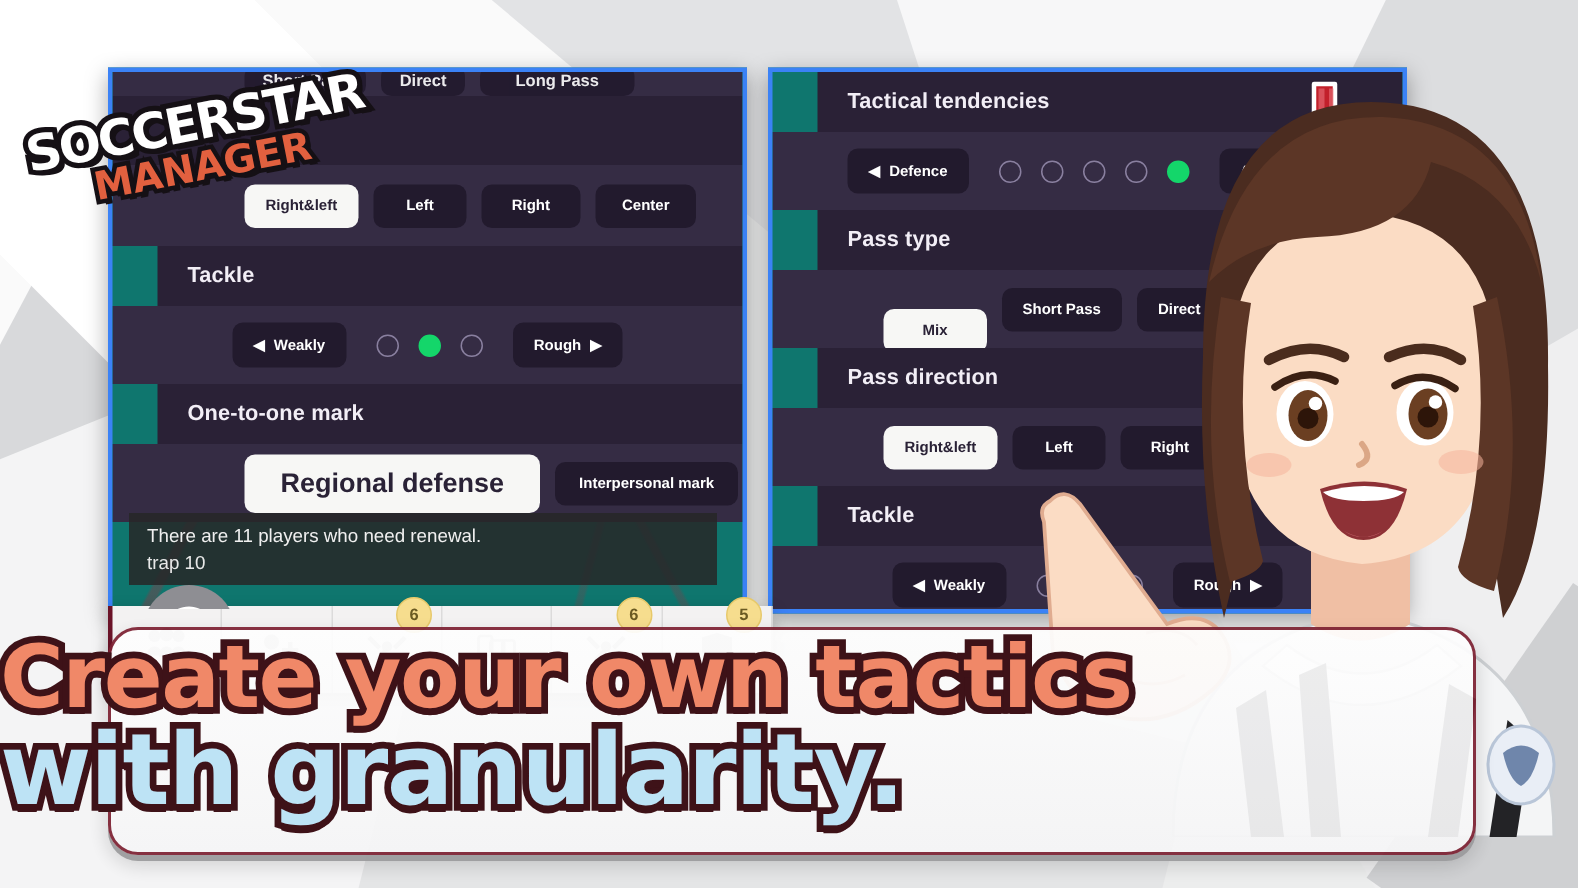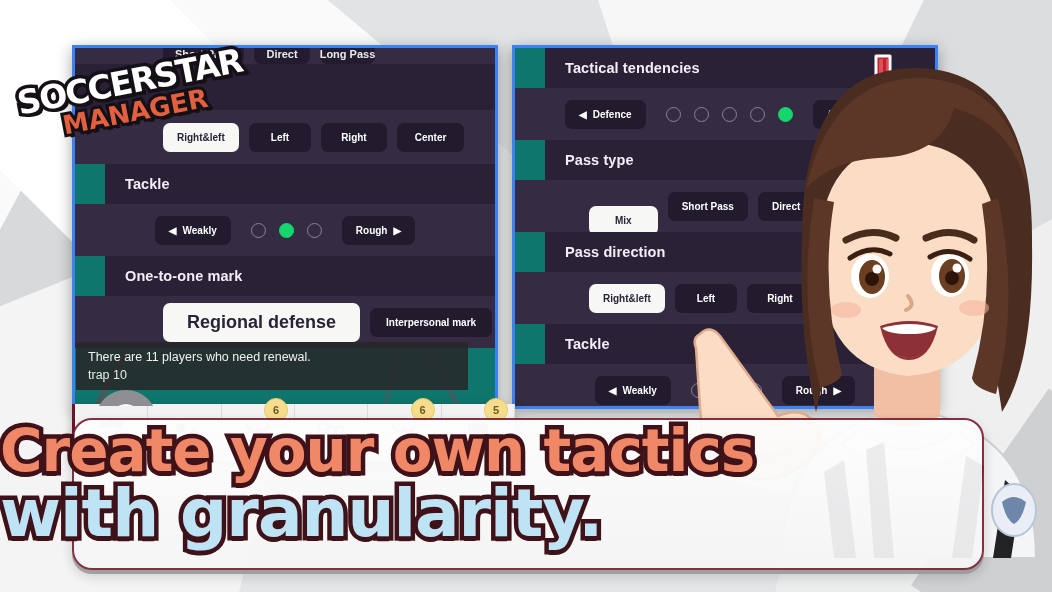--- a/index.html
+++ b/index.html
@@ -74,21 +74,21 @@
        border:1.6px solid #8a80a0;box-sizing:border-box;}
   .dot.on{background:#14d66a;border-color:#14d66a;}
 
   
   .cue-arrow{
     position:absolute;right:30px;top:6px;width:44px;height:52px;z-index:6;
   }
 
   
   .toast{
-    position:absolute;left:1px;top:294px;width:392px;z-index:7;
+    position:absolute;left:11px;top:294px;width:392px;z-index:7;
     background:rgba(38,38,40,.86);color:#f0f0f0;font-size:12.5px;
     padding:6px 12px;box-sizing:border-box;line-height:1.45;
   }
   .toast .l2{opacity:.96;white-space:nowrap;overflow:hidden;}
 
   .msgr{
     position:absolute;left:20px;top:342px;width:62px;height:62px;z-index:8;
     border-radius:50%;background:#8e8e93;display:flex;align-items:center;
     justify-content:center;
   }
@@ -179,21 +179,21 @@
       <div class="facet f8"></div>
     <div class="facet f9"></div>
       <div class="facet f10"></div>
   </div>
 
   <div class="panel" id="panel-left">
 
     <div class="prow sect-body right-al" style="height:20px;margin-top:-4px;">
       <div class="chip" style="padding:4px 12px;font-size:11px;opacity:.9">Short Pass</div>
       <div class="chip" style="padding:4px 12px;font-size:11px;opacity:.9">Direct</div>
-      <div class="chip" style="padding:4px 0;font-size:11px;opacity:.9">Long Pass</div>
+      <div class="chip" style="padding:4px 24px;font-size:11px;opacity:.9">Long Pass</div>
     </div>
 
     <div class="prow" style="height:46px;background:#2a2136;"></div>
 
     <div class="prow sect-body" style="height:54px;justify-content:flex-start;padding-left:88px;">
       <div class="chip sel">Right&amp;left</div>
       <div class="chip" style="padding:9px 22px;">Left</div>
       <div class="chip" style="padding:9px 20px;">Right</div>
       <div class="chip" style="padding:9px 18px;">Center</div>
     </div>

